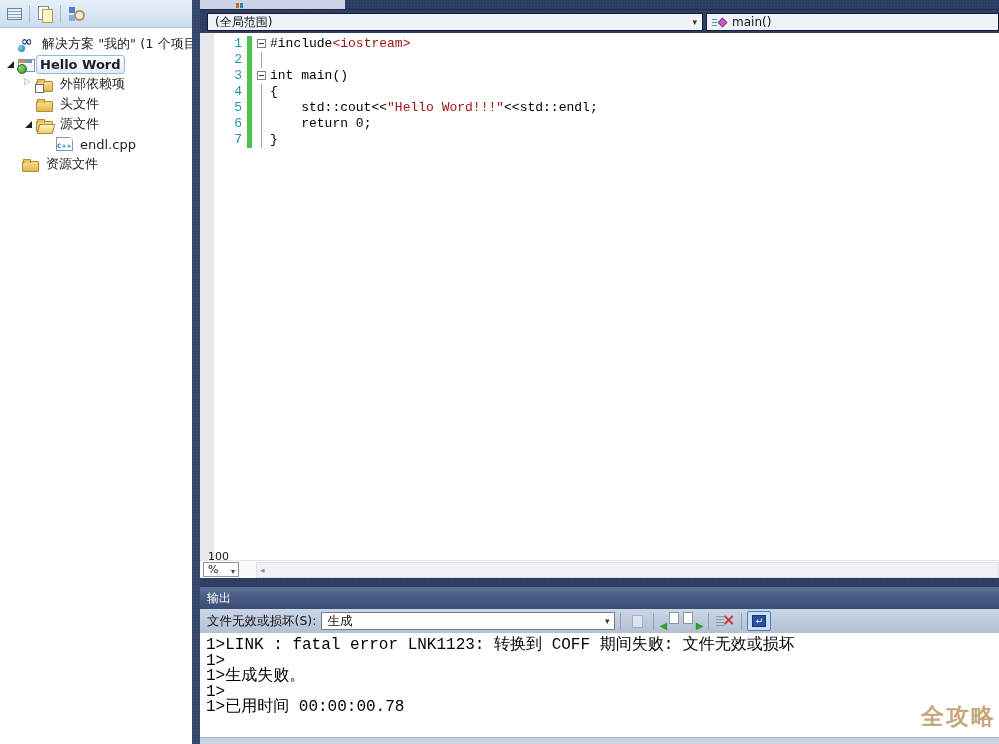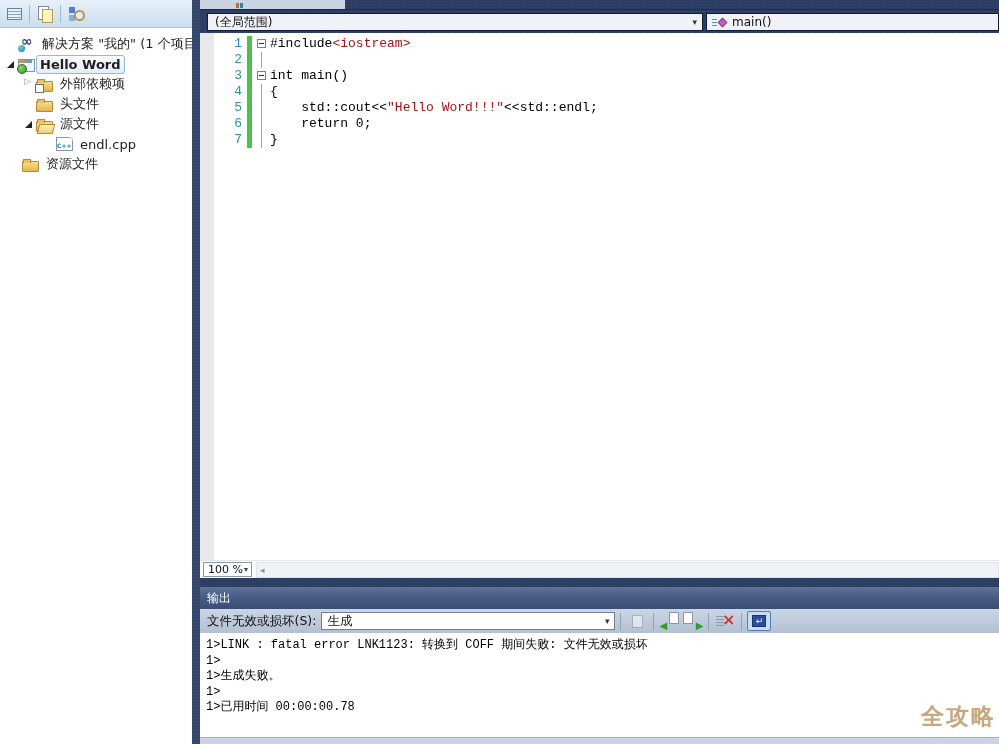--- a/index.html
+++ b/index.html
@@ -83,22 +83,22 @@
   .lnum { flex:0 0 33px; text-align:right; padding-right:5px; color:#2B91AF; }
   .chgbar { flex:0 0 5px; background:#4CC14C; margin-right:5px; }
   .fold { flex:0 0 13px; position:relative; }
   .fold-minus { position:absolute; left:0; top:3px; width:9px; height:9px; border:1px solid #7E7E7E; background:#FFF; }
   .fold-minus::after { content:""; position:absolute; left:1px; top:3px; width:5px; height:1px; background:#2B2B2B; }
   .fold-guide { position:absolute; left:4px; top:0; width:1px; height:16px; background:#A5A5A5; }
   .tok { white-space:pre; }
   .c-kw { color:#000000; } .c-str { color:#A31515; } .c-pl { color:#000000; }
 
   .editor-bottom { flex:0 0 18px; position:relative; background:#FAFBFC; border-top:1px solid #E3E6EA; }
-  .zoomcombo { position:absolute; left:3px; top:1px; width:49px; height:15px; background:#FFF; border:1px solid #8E99A8;
-     display:flex; align-items:center; font-size:11px; padding-left:4px; color:#111; }
+  .zoomcombo { position:absolute; left:3px; top:1px; width:36px; height:15px; background:#FFF; border:1px solid #8E99A8;
+     display:flex; align-items:flex-end; font-size:11px; padding-left:4px; color:#111; }
   .zoomcombo .arrow { margin-left:auto; padding-right:3px; font-size:8px; color:#444; }
   .hscroll { position:absolute; left:56px; right:0; top:1px; height:16px; background:#F0F1F5; border:1px solid #E0E2E8;
      display:flex; align-items:center; }
   .scrarrow { font-size:9px; color:#8B8F98; padding-left:3px; }
 
   .hgap { flex:0 0 9px; }
 
   .out-title { flex:0 0 22px; display:flex; align-items:center; padding-left:7px;
      background:linear-gradient(#5D7299,#465980 55%,#3A4E75); color:#FFFFFF; font-size:12px; }
   .out-toolbar { flex:0 0 24px; display:flex; align-items:center; padding-left:7px;
@@ -117,21 +117,21 @@
   .clearico { width:20px; height:18px; position:relative; }
   .clearico::before { content:""; position:absolute; left:1px; top:4px; width:8px; height:10px;
      background:repeating-linear-gradient(#8D99AB 0 1px,transparent 1px 3px); }
   .clearico::after { content:"×"; position:absolute; right:0; top:-2px; color:#CC3333; font-size:16px; font-weight:bold; }
   .wrapbtn { width:24px; height:20px; border:1px solid #4F7CC2; background:#C8DCF2; border-radius:2px;
      display:flex; align-items:center; justify-content:center; }
   .wrapico { width:14px; height:12px; background:#2B4FA0; border:1px solid #1C3570; color:#FFF; font-size:9px;
      display:flex; align-items:center; justify-content:center; }
 
   .out-text { flex:0 0 104px; background:#FFFFFF; padding:5px 0 12px 6px; overflow:hidden;
-     font-family:"Liberation Mono","DejaVu Sans Mono",monospace; font-size:12px; color:#000; }
+     font-family:"Liberation Mono","DejaVu Sans Mono",monospace; font-size:16px; color:#000; }
   .out-line { height:15.5px; line-height:15.5px; white-space:pre; }
   .bottom-strip { flex:0 0 7px; background:#CBD4E2; border-top:1px solid #A9B6C8; }
 
   .watermark { position:absolute; right:3px; bottom:12px; font-size:23px; font-weight:bold;
      color:#C7A87E; letter-spacing:2px; }
 </style>
 </head>
 <body>
 
 <div class="app">

